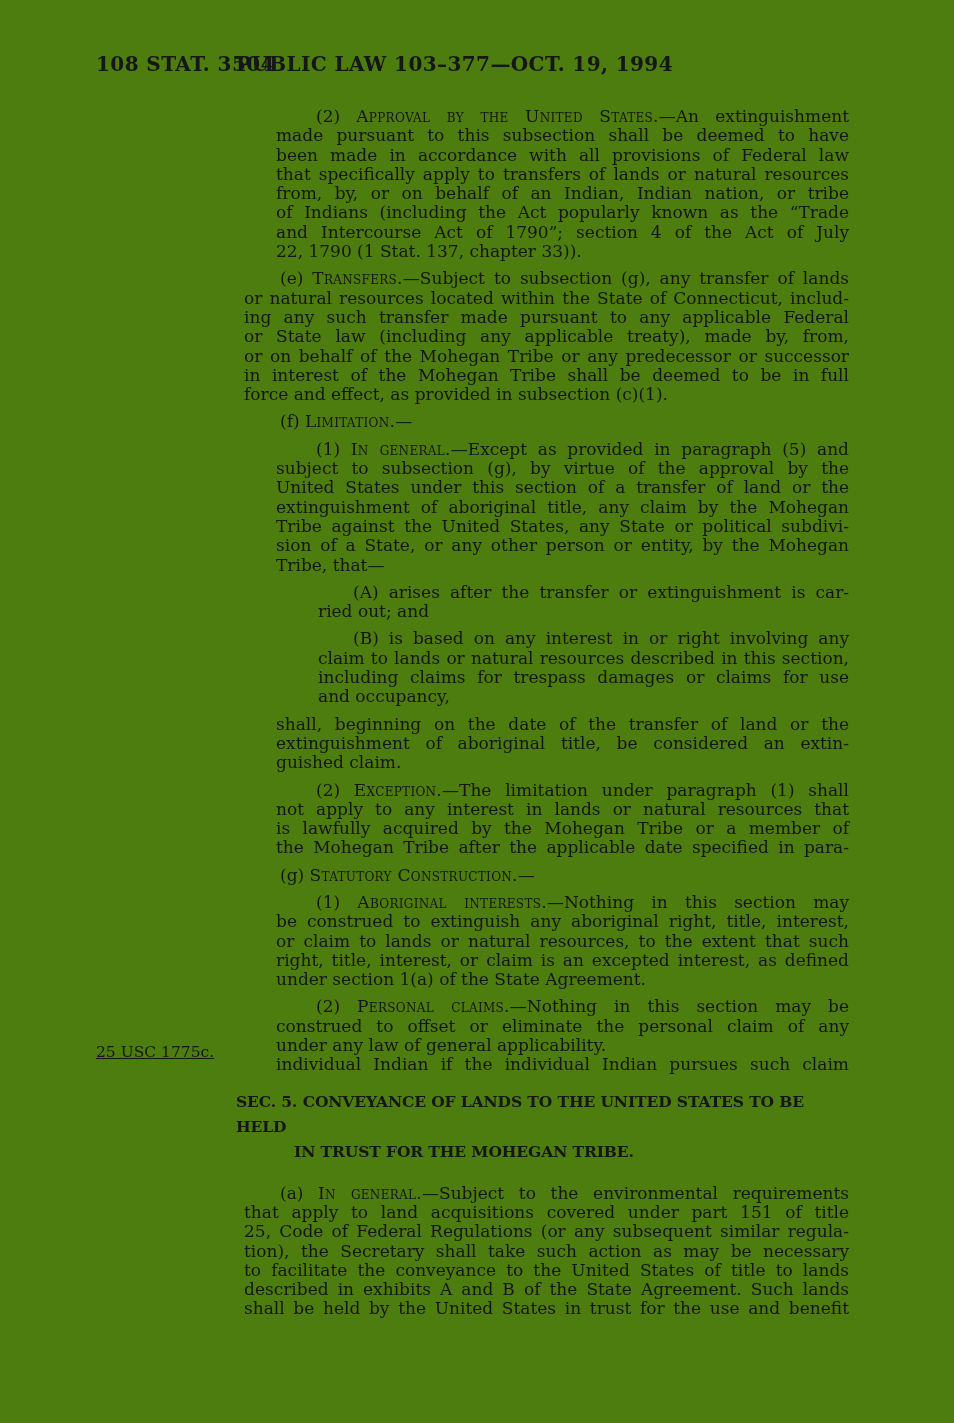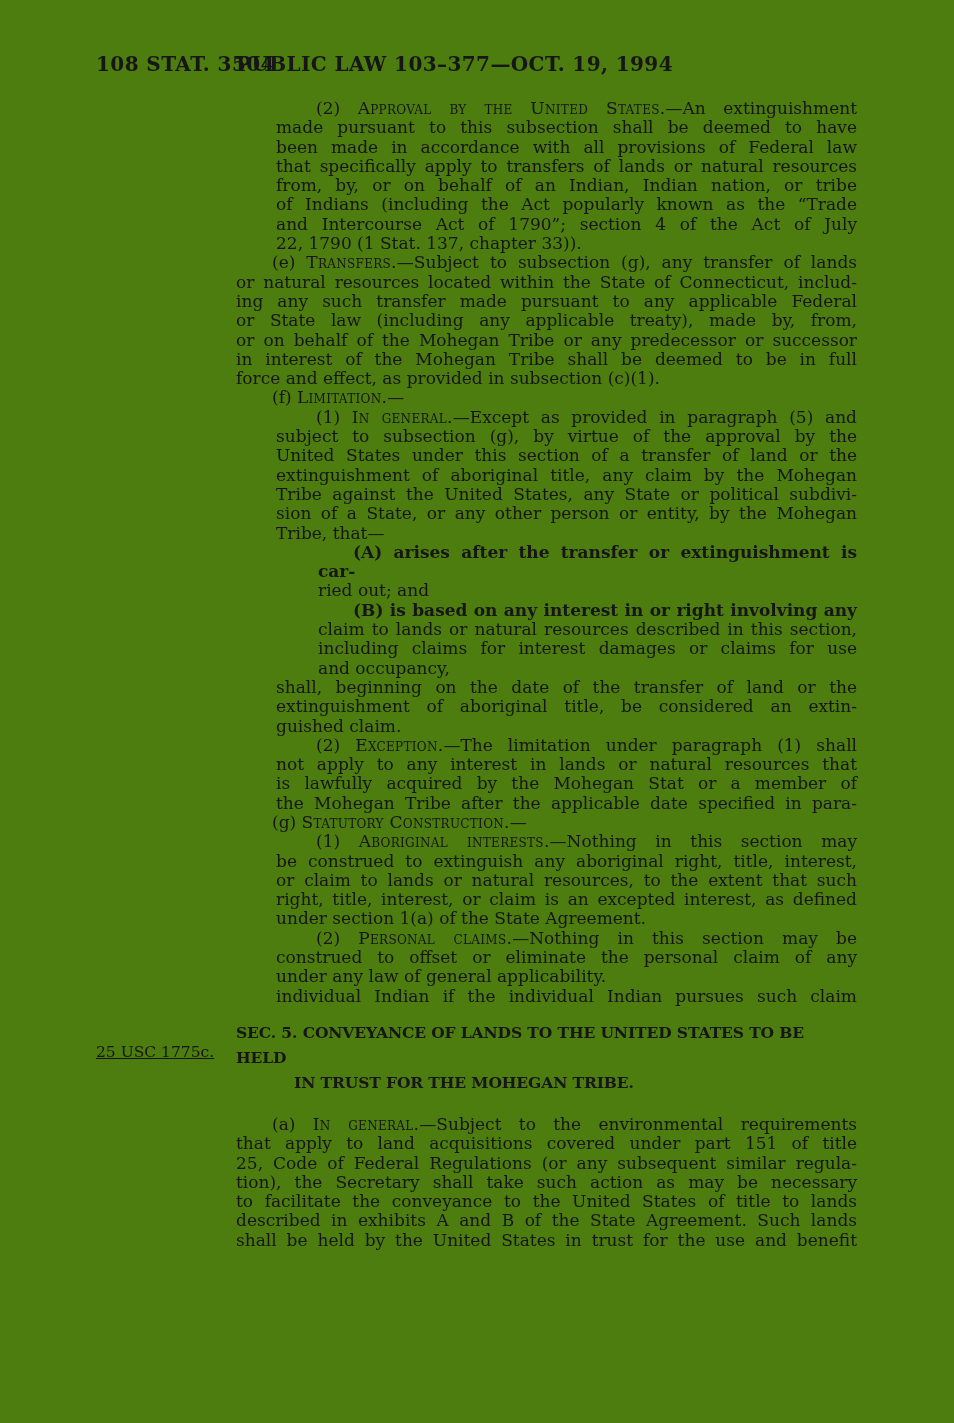--- a/index.html
+++ b/index.html
@@ -16,30 +16,30 @@
     position:absolute;left:236px;top:52px;width:621px;text-align:left;
     font-size:20px;font-weight:700;letter-spacing:.4px;white-space:nowrap;
   }
   .margin-note{
     position:absolute;left:96px;top:1043px;font-size:15.5px;white-space:nowrap;text-decoration:underline;
   }
   .text-column{
     position:absolute;left:236px;top:99px;width:621px;
     font-size:17px;line-height:19.3px;text-rendering:optimizeLegibility;
   }
-  .para{margin:0;}
+  .para{margin:8px;}
   .para.l1{margin-left:40px;}
   .para.l2{margin-left:82px;}
   .line{
     text-align:justify;text-align-last:justify;text-justify:inter-word;
   }
   .line.end{text-align-last:left;}
   .para.l0 > .line.first{text-indent:36px;}
   .para.l1 > .line.first{text-indent:40px;}
-  .para.l2 > .line.first{text-indent:35px;font-weight:bold;}
+  .para.l2 > .line.first{text-indent:35px;}
   .sc{font-variant:small-caps;letter-spacing:.3px;}
   .sec-heading{
     margin-top:14px;margin-bottom:20px;
     font-size:15.5px;font-weight:700;line-height:25px;letter-spacing:-.1px;
   }
   .sec-heading .hline2{text-indent:58px;}
 </style>
 </head>
 <body>
 
@@ -79,32 +79,32 @@
         <div class="line">sion of a State, or any other person or entity, by the Mohegan</div>
         <div class="line end">Tribe, that—</div>
       </div>
       <div class="para l2">
         <div class="line first"><span>(A) arises after the transfer or extinguishment is car-</span></div>
         <div class="line end">ried out; and</div>
       </div>
       <div class="para l2">
         <div class="line first"><span>(B) is based on any interest in or right involving any</span></div>
         <div class="line">claim to lands or natural resources described in this section,</div>
-        <div class="line">including claims for interest damages or claims for use</div>
+        <div class="line">including claims for trespass damages or claims for use</div>
         <div class="line end">and occupancy,</div>
       </div>
       <div class="para l1">
         <div class="line"><span>shall, beginning on the date of the transfer of land or the</span></div>
         <div class="line">extinguishment of aboriginal title, be considered an extin-</div>
         <div class="line end">guished claim.</div>
       </div>
       <div class="para l1">
         <div class="line first"><span>(2) </span><span class="sc">Exception.</span><span>—The limitation under paragraph (1) shall</span></div>
         <div class="line">not apply to any interest in lands or natural resources that</div>
-        <div class="line">is lawfully acquired by the Mohegan Stat or a member of</div>
+        <div class="line">is lawfully acquired by the Mohegan Tribe or a member of</div>
         <div class="line">the Mohegan Tribe after the applicable date specified in para-</div>
       </div>
       <div class="para l0">
         <div class="line first end"><span>(g) </span><span class="sc">Statutory Construction.</span><span>—</span></div>
       </div>
       <div class="para l1">
         <div class="line first"><span>(1) </span><span class="sc">Aboriginal interests.</span><span>—Nothing in this section may</span></div>
         <div class="line">be construed to extinguish any aboriginal right, title, interest,</div>
         <div class="line">or claim to lands or natural resources, to the extent that such</div>
         <div class="line">right, title, interest, or claim is an excepted interest, as defined</div>

